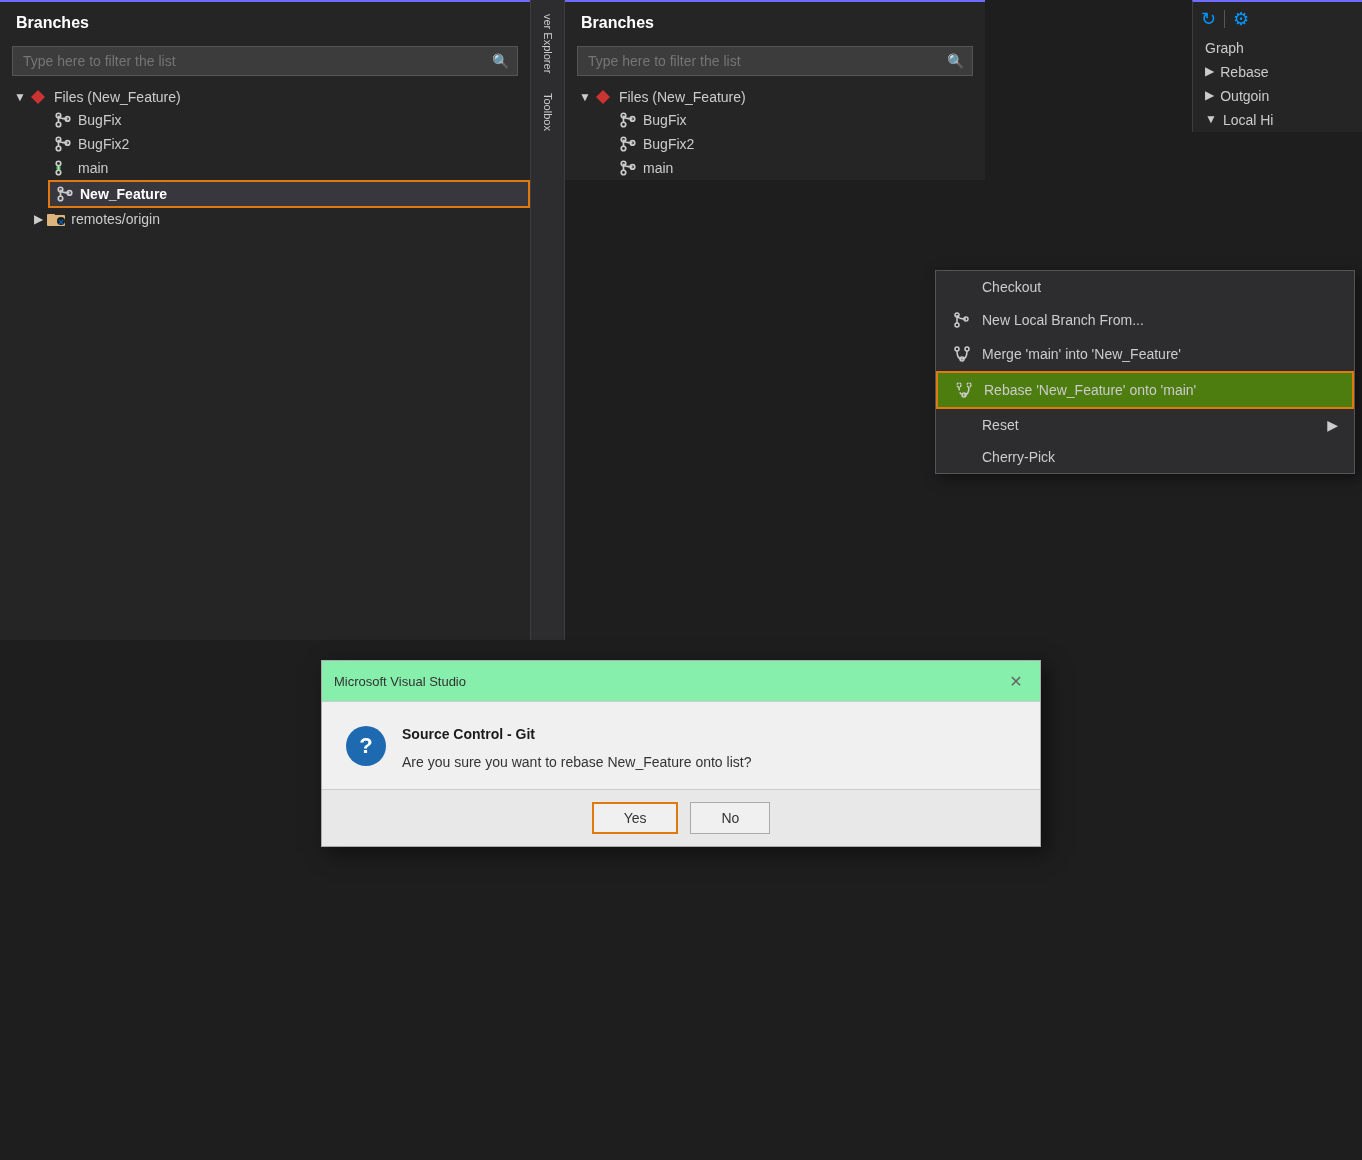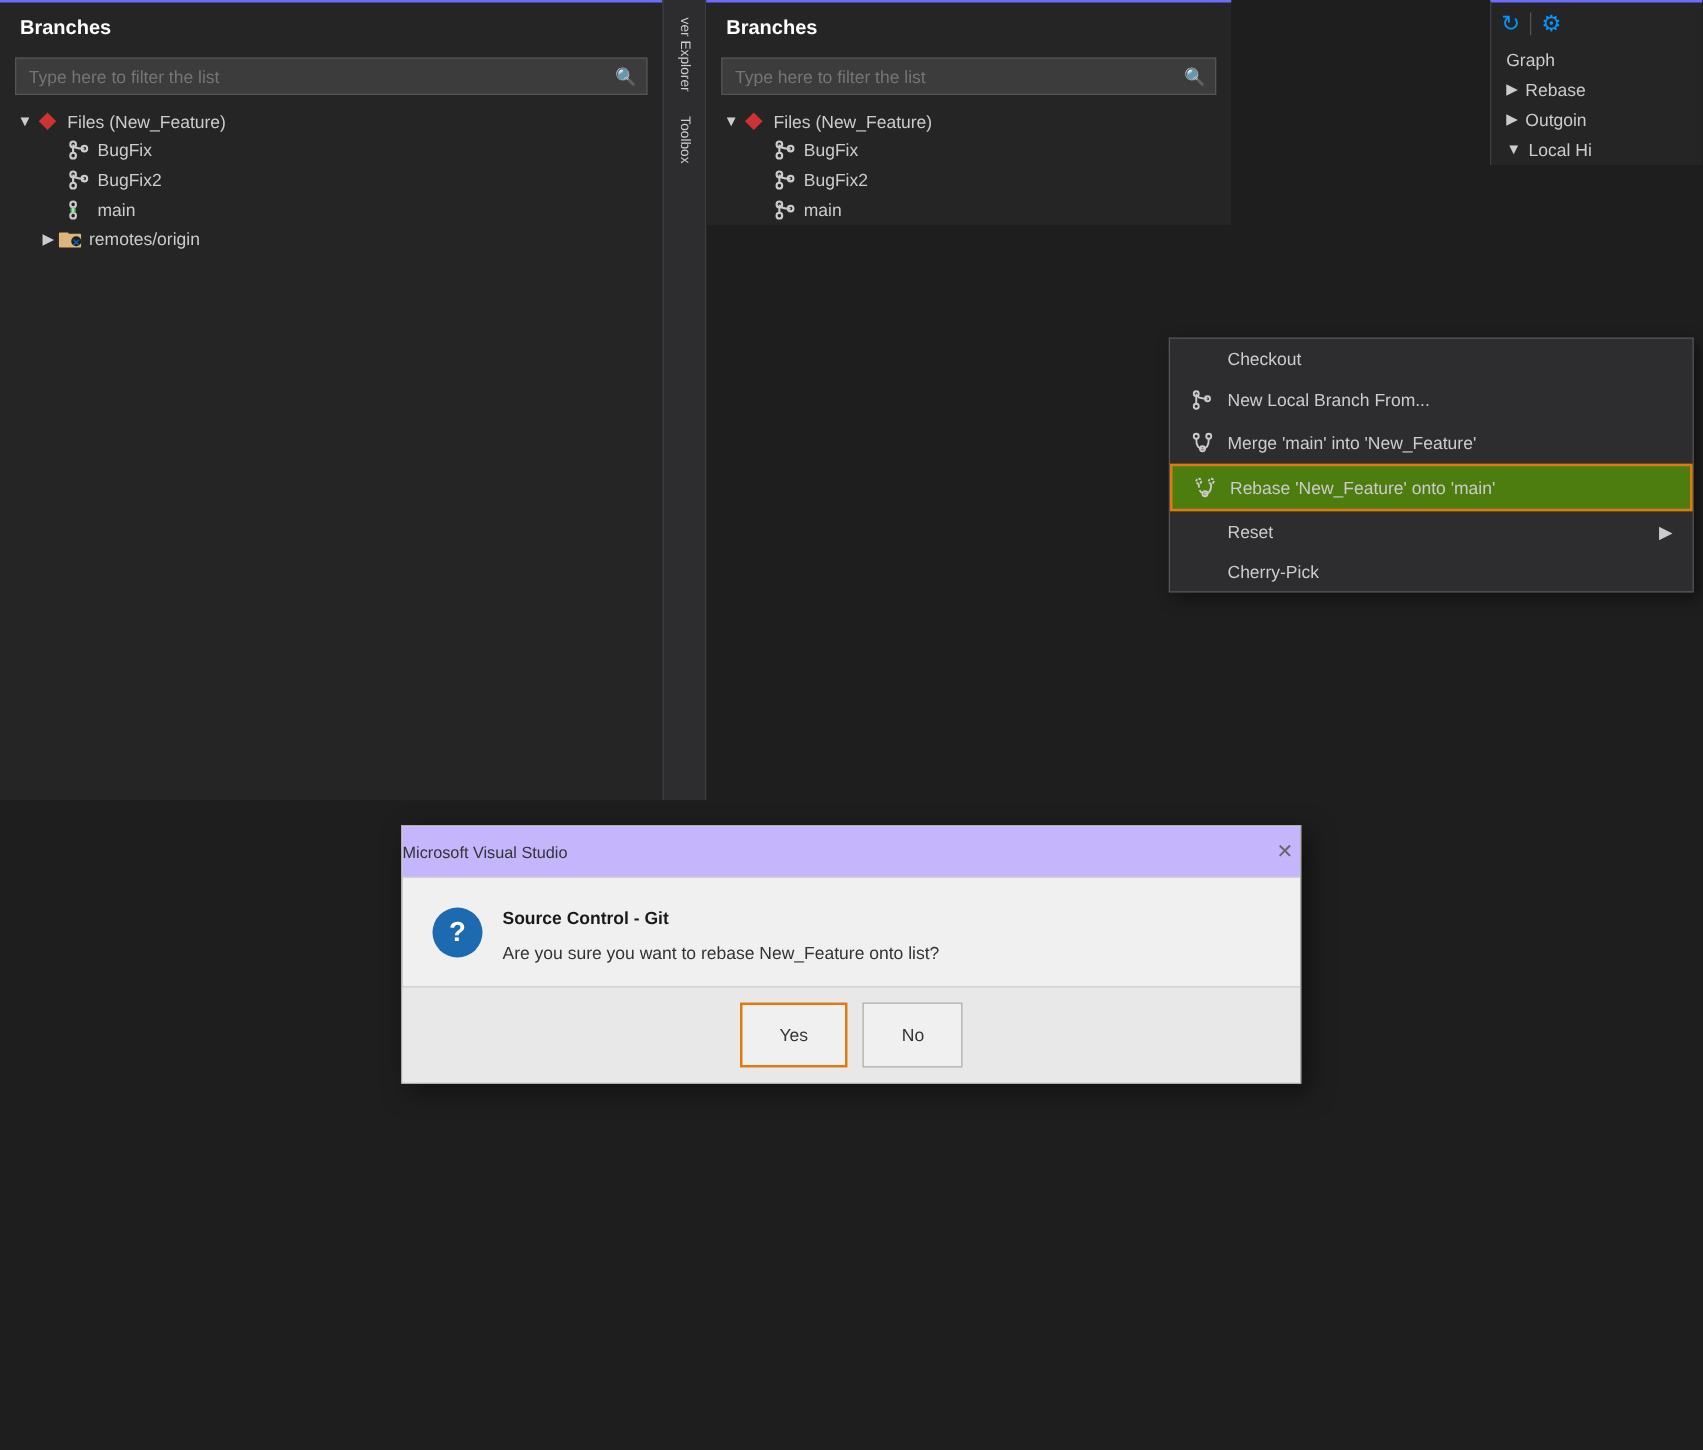--- a/index.html
+++ b/index.html
@@ -229,23 +229,23 @@
 
     
     .dialog {
       width: 720px;
       background: #f0f0f0;
       border: 1px solid #aaa;
       box-shadow: 6px 6px 20px rgba(0,0,0,0.5);
     }
 
     .dialog-titlebar {
-      background: #c4b5fd;
+      background: #86efac;
       border-bottom: 1px solid #ccc;
-      padding: 8px 0;
+      padding: 8px 12px;
       display: flex;
       align-items: center;
       justify-content: space-between;
     }
 
     .dialog-title-text {
       color: #333;
       font-size: 13px;
     }
 
@@ -303,21 +303,21 @@
     .dialog-footer {
       background: #e8e8e8;
       border-top: 1px solid #ccc;
       padding: 12px 24px;
       display: flex;
       justify-content: center;
       gap: 12px;
     }
 
     .dialog-btn {
-      padding: 16px 30px;
+      padding: 6px 30px;
       font-size: 14px;
       cursor: pointer;
       border: 1px solid #aaa;
       background: #f0f0f0;
       color: #333;
     }
 
     .dialog-btn.primary {
       border: 2px solid #e07a10;
       background: #f0f0f0;
@@ -397,20 +397,32 @@
           <svg class="git-branch-icon" viewBox="0 0 16 16">
             <circle cx="4" cy="4" r="2" fill="none" stroke="#cccccc" stroke-width="1.5"></circle>
             <circle cx="4" cy="12" r="2" fill="none" stroke="#cccccc" stroke-width="1.5"></circle>
             <circle cx="4" cy="8" r="2" fill="#22cc44" stroke="none"></circle>
             <line x1="4" y1="6" x2="4" y2="10" stroke="#cccccc" stroke-width="1.5"></line>
           </svg>
         </span>
         <span>main</span>
       </div>
 
+      <div class="tree-item tree-indent-2 selected">
+        <span class="branch-icon">
+          <svg class="git-branch-icon" viewBox="0 0 16 16">
+            <circle cx="4" cy="4" r="2" fill="none" stroke="#cccccc" stroke-width="1.5"></circle>
+            <circle cx="4" cy="12" r="2" fill="none" stroke="#cccccc" stroke-width="1.5"></circle>
+            <circle cx="12" cy="7" r="2" fill="none" stroke="#cccccc" stroke-width="1.5"></circle>
+            <line x1="4" y1="6" x2="4" y2="10" stroke="#cccccc" stroke-width="1.5"></line>
+            <path d="M4 4 Q4 7 12 7" fill="none" stroke="#cccccc" stroke-width="1.5"></path>
+          </svg>
+        </span>
+        <span>New_Feature</span>
+      </div>
 
       <div class="tree-item tree-indent-1">
         <span class="expand-arrow">▶</span>
         <span class="branch-icon">
           <svg width="18" height="16" viewBox="0 0 18 16">
             <rect x="0" y="4" width="18" height="11" rx="1" fill="#dcb67a"></rect>
             <rect x="0" y="3" width="8" height="3" rx="1" fill="#dcb67a"></rect>
             <circle cx="14" cy="10" r="4" fill="#1e1e1e"></circle>
             <text x="14" y="14" text-anchor="middle" fill="#0066cc" font-size="8" font-weight="bold">✕</text>
           </svg>

